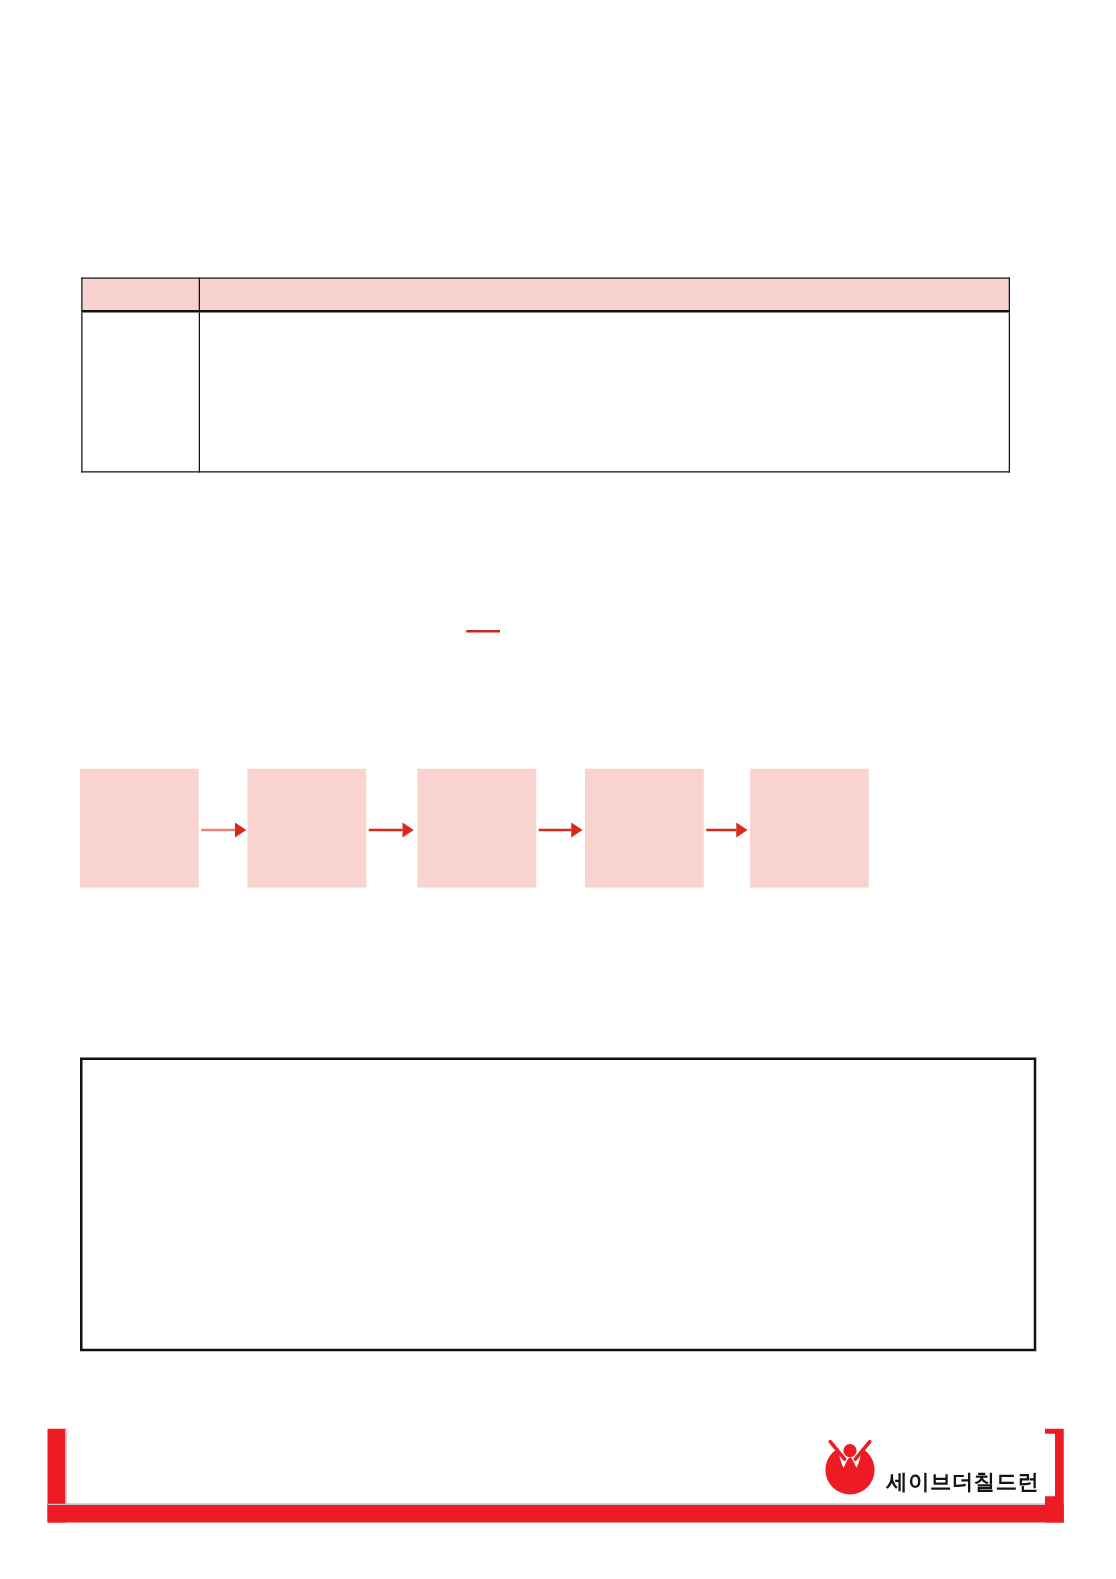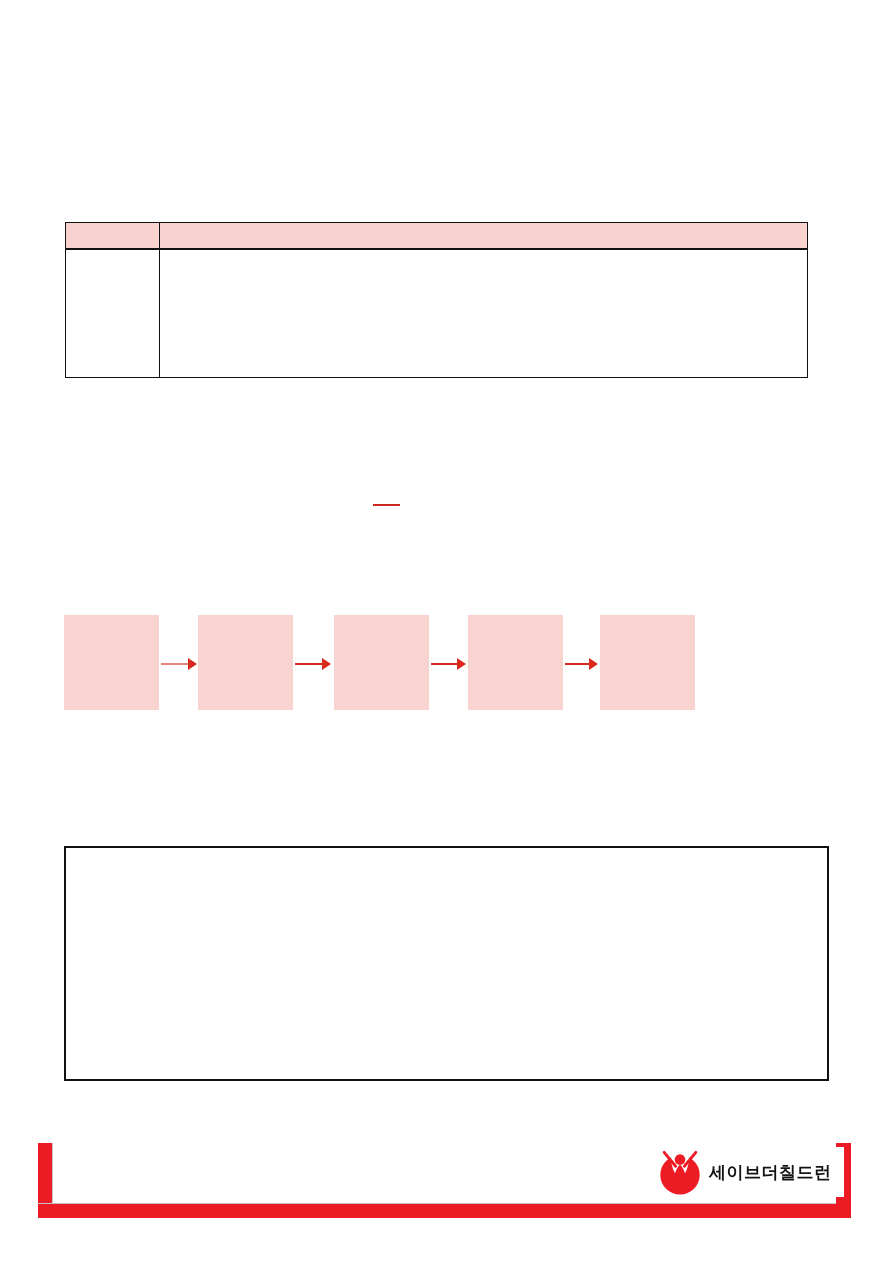--- a/index.html
+++ b/index.html
@@ -111,21 +111,21 @@
   .bar-right {
     left: 836px; top: 1143px;
     width: 15px; height: 75px;
   }
 
   .footer-logo {
     position: absolute;
     left: 656px; top: 1147px;
     height: 50px;
     display: flex;
-    align-items: center;
+    align-items: flex-end;
     gap: 5px;
     background: #ffffff;
     padding-right: 12px;
   }
   .footer-logo svg { display: block; }
   .footer-logo .logo-text {
     font-size: 17px;
     font-weight: 800;
     color: #141414;
     letter-spacing: 0.5px;

